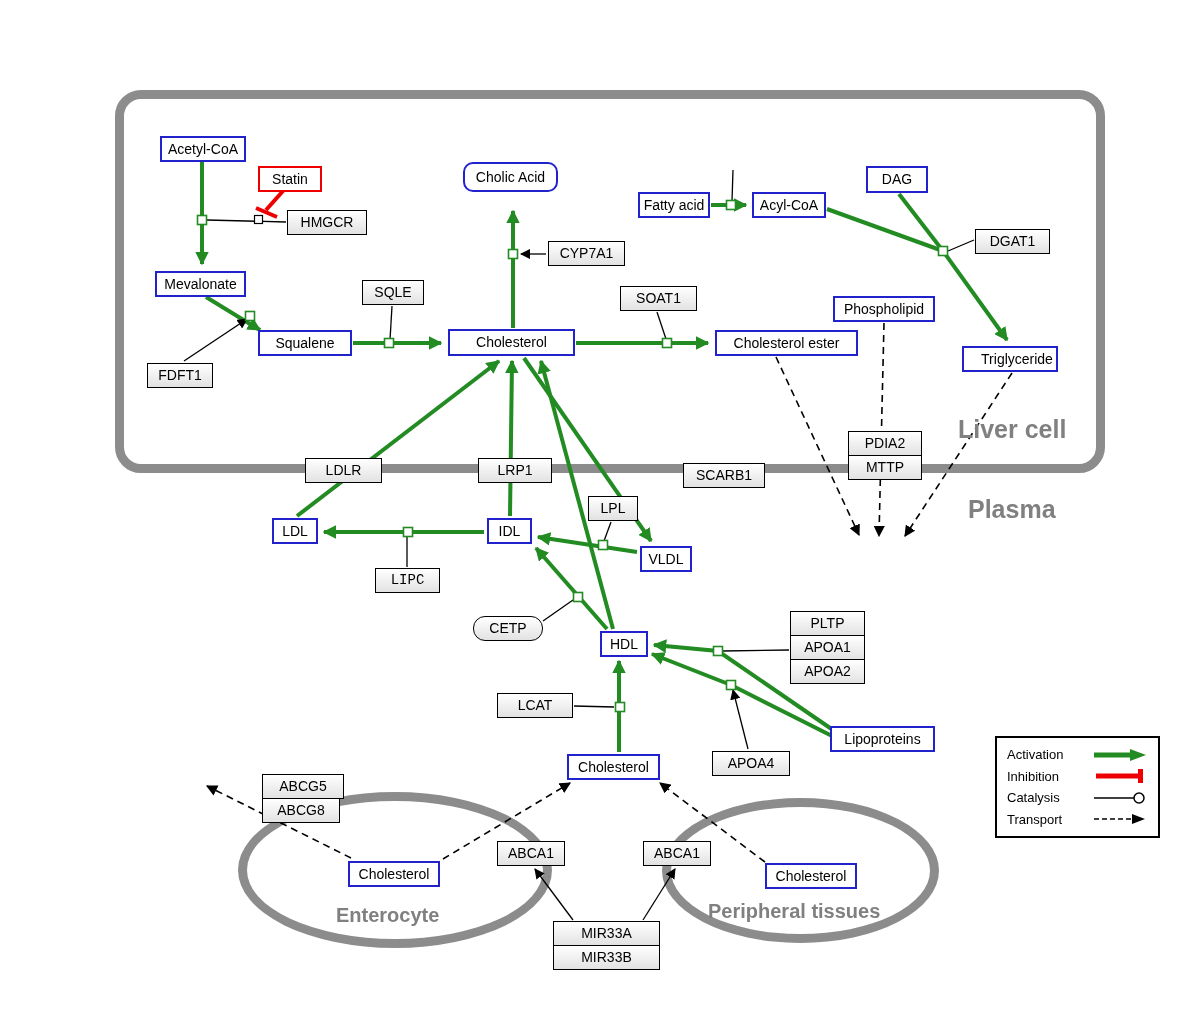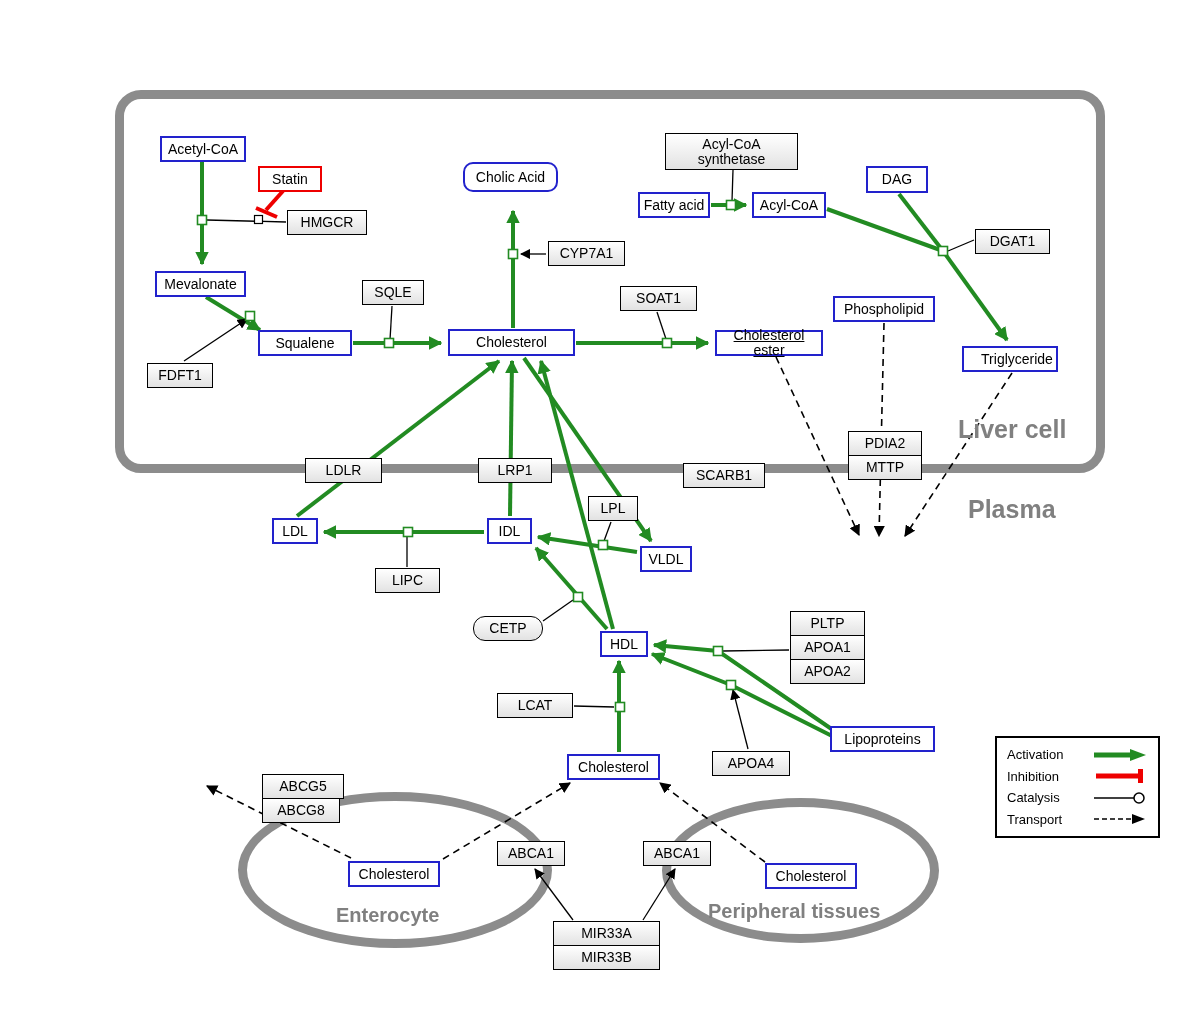--- a/index.html
+++ b/index.html
@@ -126,38 +126,37 @@
   <div class="nd redbox" style="left:258px;top:118px;width:64px;height:26px;">Statin</div>
   <div class="nd gene" style="left:287px;top:162px;width:80px;height:25px;">HMGCR</div>
   <div class="nd metab" style="left:155px;top:223px;width:91px;height:26px;">Mevalonate</div>
   <div class="nd gene" style="left:147px;top:315px;width:66px;height:25px;">FDFT1</div>
   <div class="nd metab" style="left:258px;top:282px;width:94px;height:26px;">Squalene</div>
   <div class="nd gene" style="left:362px;top:232px;width:62px;height:25px;">SQLE</div>
   <div class="nd metab" style="left:463px;top:114px;width:95px;height:30px;border-radius:10px;">Cholic Acid</div>
   <div class="nd gene" style="left:548px;top:193px;width:77px;height:25px;">CYP7A1</div>
   <div class="nd metab" style="left:448px;top:281px;width:127px;height:27px;">Cholesterol</div>
   <div class="nd gene" style="left:620px;top:238px;width:77px;height:25px;">SOAT1</div>
-  <div class="nd metab" style="left:715px;top:282px;width:108px;height:26px;text-decoration:underline;">Cholesterol ester</div>
-  <div class="nd gene" style="left:665px;top:85px;width:133px;height:37px;padding:0 8px;">Acyl-CoA synthetase</div>
+  <div class="nd metab" style="left:715px;top:282px;width:143px;height:26px;">Cholesterol ester</div>
   <div class="nd metab" style="left:638px;top:144px;width:72px;height:26px;">Fatty acid</div>
   <div class="nd metab" style="left:752px;top:144px;width:74px;height:26px;">Acyl-CoA</div>
   <div class="nd metab" style="left:866px;top:118px;width:62px;height:27px;">DAG</div>
   <div class="nd gene" style="left:975px;top:181px;width:75px;height:25px;">DGAT1</div>
   <div class="nd metab" style="left:833px;top:248px;width:102px;height:26px;">Phospholipid</div>
   <div class="nd metab" style="left:962px;top:298px;width:96px;height:26px;padding-left:14px;">Triglyceride</div>
 
   <div class="nd gene" style="left:305px;top:410px;width:77px;height:25px;">LDLR</div>
   <div class="nd gene" style="left:478px;top:410px;width:74px;height:25px;">LRP1</div>
   <div class="nd gene" style="left:683px;top:415px;width:82px;height:25px;">SCARB1</div>
   <div class="nd gene" style="left:848px;top:383px;width:74px;height:25px;">PDIA2</div>
   <div class="nd gene" style="left:848px;top:407px;width:74px;height:25px;">MTTP</div>
 
   <div class="nd metab" style="left:272px;top:470px;width:46px;height:26px;">LDL</div>
   <div class="nd metab" style="left:487px;top:470px;width:45px;height:26px;">IDL</div>
-  <div class="nd gene" style="left:375px;top:520px;width:65px;height:25px;">LIPC</div>
+  <div class="nd gene" style="left:375px;top:520px;width:65px;height:25px;font-family:Liberation Mono, monospace;">LIPC</div>
   <div class="nd gene" style="left:588px;top:448px;width:50px;height:25px;">LPL</div>
   <div class="nd metab" style="left:640px;top:498px;width:52px;height:26px;">VLDL</div>
   <div class="nd gene" style="left:473px;top:568px;width:70px;height:25px;border-radius:12px;">CETP</div>
   <div class="nd metab" style="left:600px;top:583px;width:48px;height:26px;">HDL</div>
   <div class="nd gene" style="left:790px;top:563px;width:75px;height:25px;">PLTP</div>
   <div class="nd gene" style="left:790px;top:587px;width:75px;height:25px;">APOA1</div>
   <div class="nd gene" style="left:790px;top:611px;width:75px;height:25px;">APOA2</div>
   <div class="nd gene" style="left:497px;top:645px;width:76px;height:25px;">LCAT</div>
   <div class="nd gene" style="left:712px;top:703px;width:78px;height:25px;">APOA4</div>
   <div class="nd metab" style="left:830px;top:678px;width:105px;height:26px;">Lipoproteins</div>

